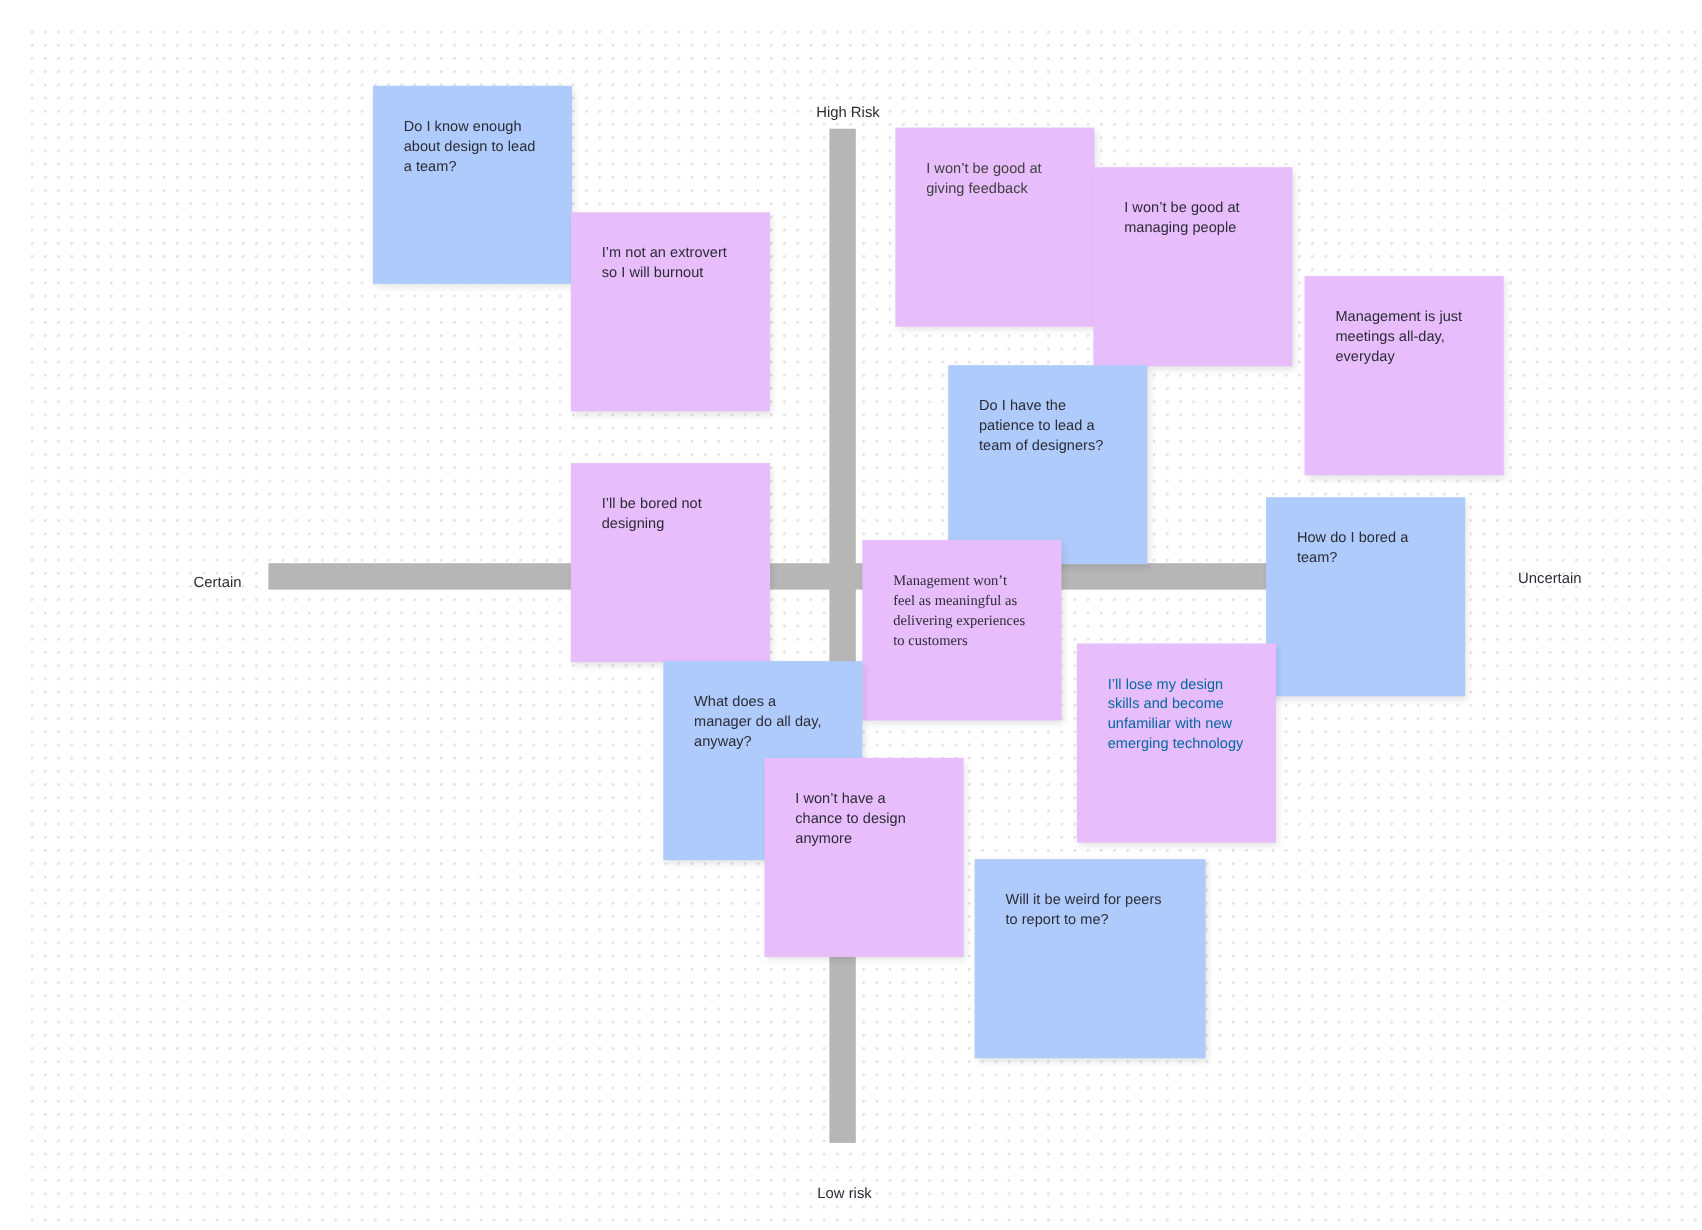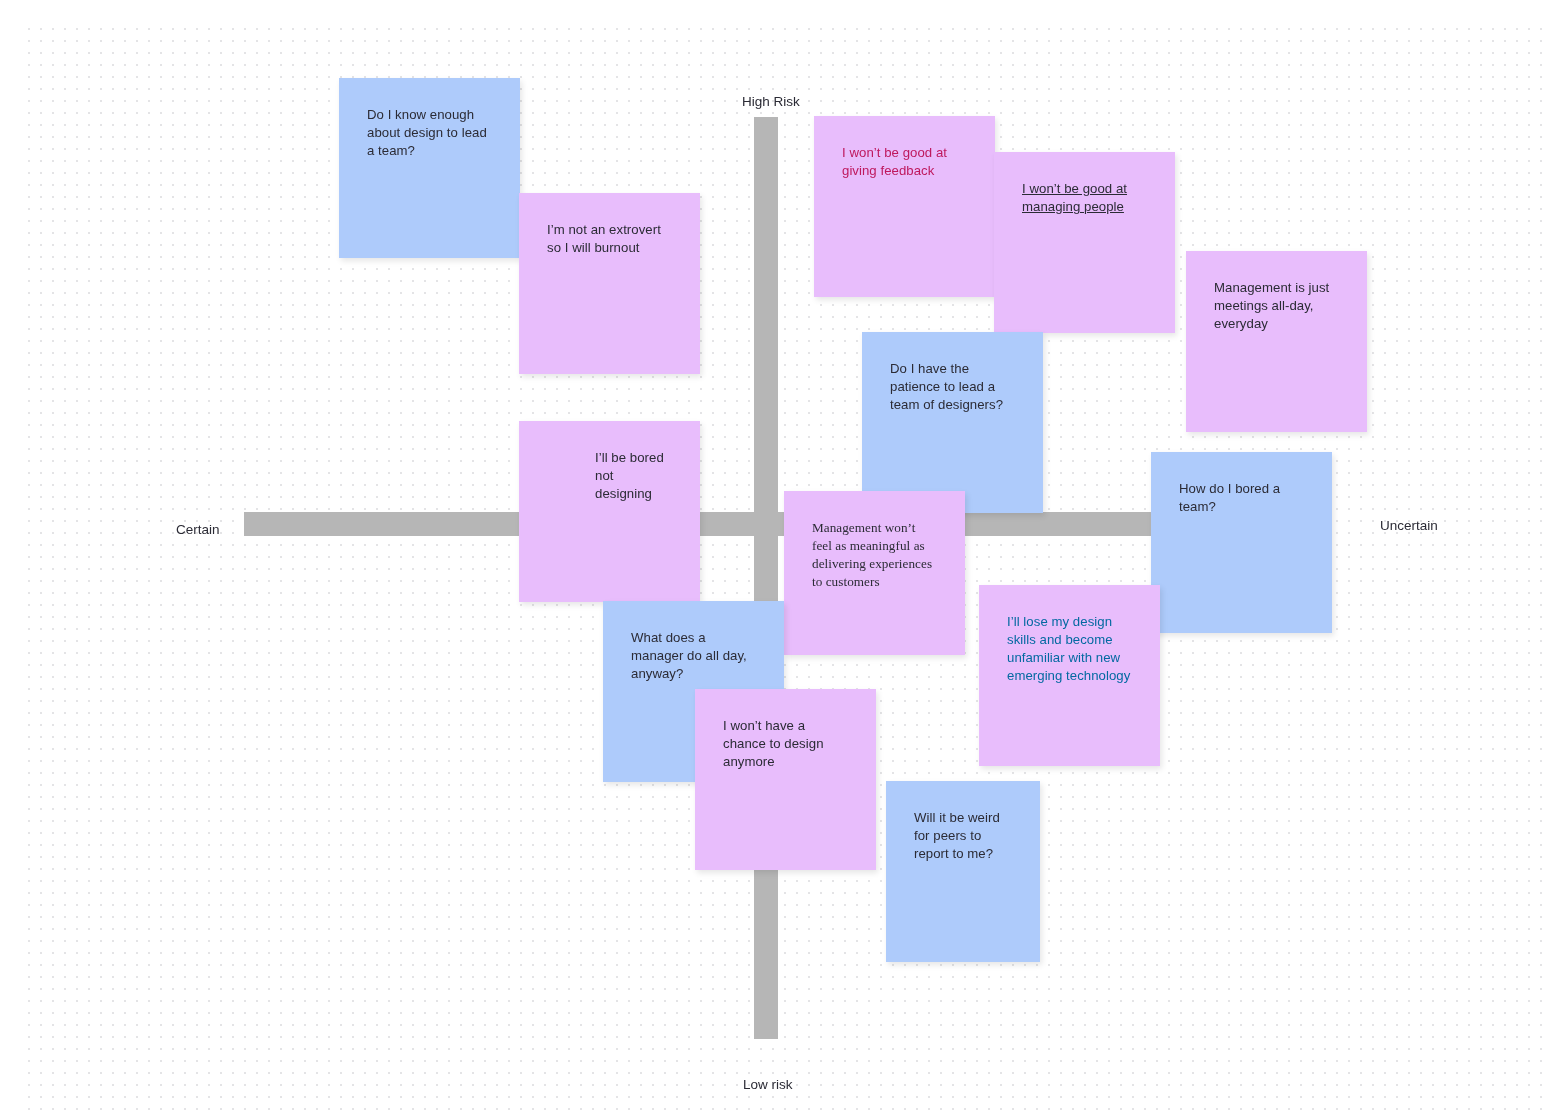--- a/index.html
+++ b/index.html
@@ -82,47 +82,47 @@
   <div class="axis-label" id="label-right" style="left: 1344px; top: 481px;">Uncertain</div>
 
   <div id="notes-layer">
       <div class="note blue" style="left: 315px; top: 54px; width: 181px; height: 180px; background: rgb(174, 203, 251);">
         <span class="note-text" style="color: rgb(43, 43, 53);">Do I know enough about design to lead a team?</span>
       </div>
       <div class="note purple" style="left: 495px; top: 169px; width: 181px; height: 181px; background: rgb(232, 189, 252);">
         <span class="note-text" style="color: rgb(43, 43, 53);">I’m not an extrovert so I will burnout</span>
       </div>
       <div class="note purple" style="left: 790px; top: 92px; width: 181px; height: 181px; background: rgb(232, 189, 252);">
-        <span class="note-text" style="color: #be185d;">I won’t be good at giving feedback</span>
+        <span class="note-text" style="color: #404040;">I won’t be good at giving feedback</span>
       </div>
-      <div class="note purple" style="left: 970px; top: 128px; width: 181px; height: 181px; background: rgb(232, 189, 252); text-decoration: underline;">
+      <div class="note purple" style="left: 970px; top: 128px; width: 181px; height: 181px; background: rgb(232, 189, 252);">
         <span class="note-text" style="color: rgb(43, 43, 53);">I won’t be good at managing people</span>
       </div>
       <div class="note purple" style="left: 1162px; top: 227px; width: 181px; height: 181px; background: rgb(232, 189, 252);">
         <span class="note-text" style="color: rgb(43, 43, 53);">Management is just meetings all-day, everyday</span>
       </div>
       <div class="note blue" style="left: 838px; top: 308px; width: 181px; height: 181px; background: rgb(174, 203, 251);">
         <span class="note-text" style="color: rgb(43, 43, 53);">Do I have the patience to lead a team of designers?</span>
       </div>
       <div class="note purple" style="left: 495px; top: 397px; width: 181px; height: 181px; background: rgb(232, 189, 252);">
-        <span class="note-text" style="color: rgb(43, 43, 53); margin-left: 48px;">I’ll be bored not designing</span>
+        <span class="note-text" style="color: rgb(43, 43, 53);">I’ll be bored not designing</span>
       </div>
       <div class="note blue" style="left: 1127px; top: 428px; width: 181px; height: 181px; background: rgb(174, 203, 251);">
         <span class="note-text" style="color: rgb(43, 43, 53);">How do I bored a team?</span>
       </div>
       <div class="note purple" style="left: 760px; top: 467px; width: 181px; height: 164px; background: rgb(232, 189, 252); font-family: Liberation Serif, serif;">
         <span class="note-text" style="color: rgb(43, 43, 53);">Management won’t feel as meaningful as delivering experiences to customers</span>
       </div>
       <div class="note purple" style="left: 955px; top: 561px; width: 181px; height: 181px; background: rgb(232, 189, 252);">
         <span class="note-text" style="color: #0369a1;">I’ll lose my design skills and become unfamiliar with new emerging technology</span>
       </div>
       <div class="note blue" style="left: 579px; top: 577px; width: 181px; height: 181px; background: rgb(174, 203, 251);">
         <span class="note-text" style="color: rgb(43, 43, 53);">What does a manager do all day, anyway?</span>
       </div>
       <div class="note purple" style="left: 671px; top: 665px; width: 181px; height: 181px; background: rgb(232, 189, 252);">
         <span class="note-text" style="color: rgb(43, 43, 53);">I won’t have a chance to design anymore</span>
       </div>
-      <div class="note blue" style="left: 862px; top: 757px; width: 154px; height: 181px; background: rgb(174, 203, 251);">
+      <div class="note blue" style="left: 862px; top: 757px; width: 210px; height: 181px; background: rgb(174, 203, 251);">
         <span class="note-text" style="color: rgb(43, 43, 53);">Will it be weird for peers to report to me?</span>
       </div>
     </div>
 
 </div>
 
 </body></html>

